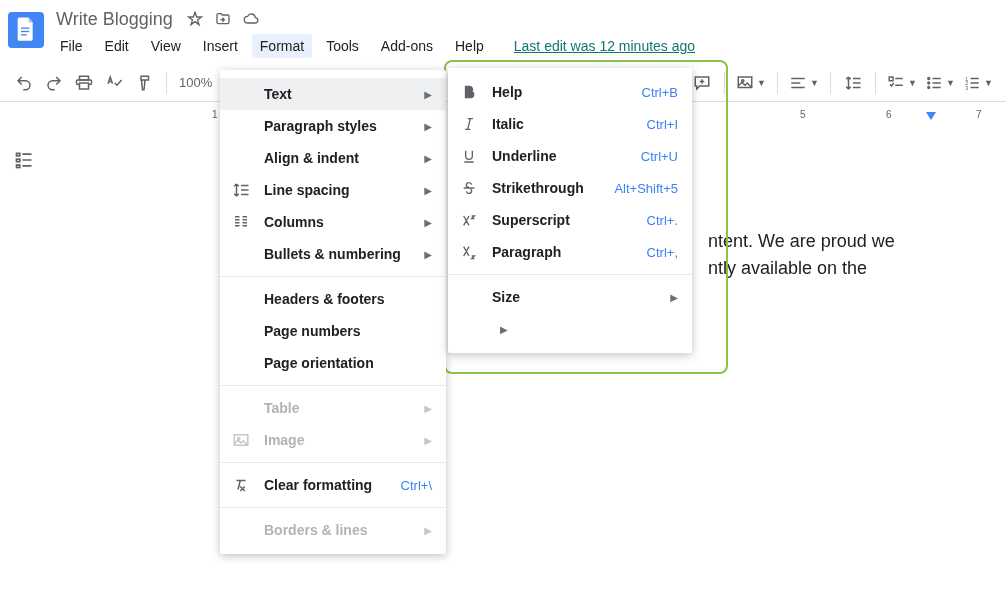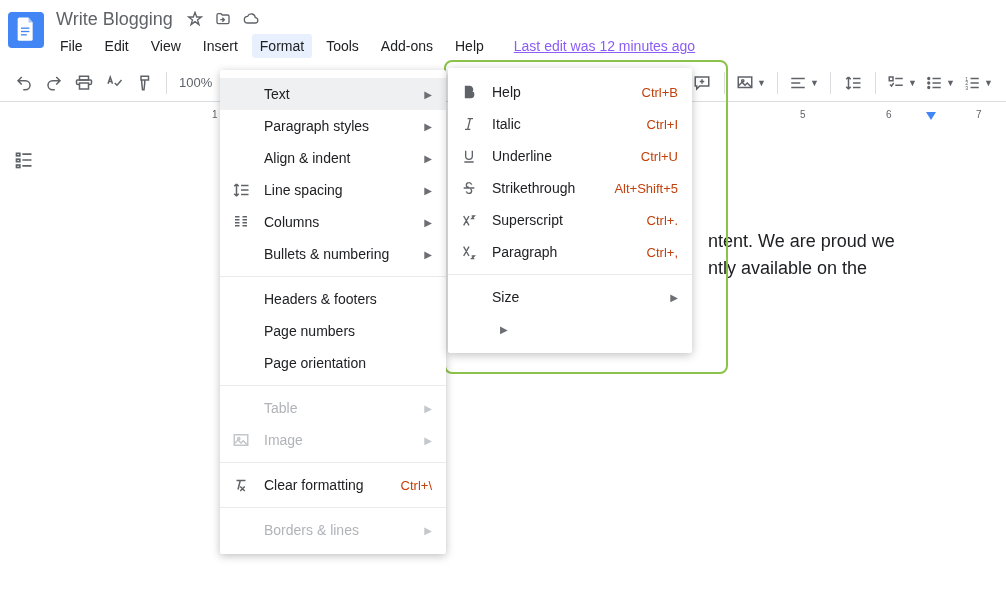--- a/index.html
+++ b/index.html
@@ -8,42 +8,42 @@
   .doc-icon { width: 36px; height: 36px; background: #4285f4; border-radius: 4px; display: flex; align-items: center; justify-content: center; margin-right: 8px; margin-top: 4px; }
   .doc-icon svg { width: 20px; height: 26px; }
   .title-area { display: flex; flex-direction: column; }
   .title-row { display: flex; align-items: center; gap: 10px; height: 22px; }
   .doc-title { font-size: 18px; color: #5f6368; padding: 0 4px; }
   .title-icons { display: flex; gap: 12px; color: #5f6368; }
   .title-icons span { display: inline-flex; width: 16px; height: 16px; align-items: center; justify-content: center; }
   .menubar { display: flex; align-items: center; gap: 6px; height: 28px; margin-top: 2px; }
   .menu-item { padding: 4px 8px; color: #202124; border-radius: 3px; cursor: pointer; font-size: 14px; }
   .menu-item.active { background: #e8f0fe; }
-  .last-edit { color: #8b5cf6; text-decoration: underline; margin-left: 16px; font-size: 14px; }
+  .last-edit { color: #0f766e; text-decoration: underline; margin-left: 16px; font-size: 14px; }
   .toolbar { display: flex; align-items: center; height: 38px; padding: 0 10px; border-bottom: 1px solid #dadce0; gap: 2px; margin-top: 4px; }
   .tb-btn { width: 28px; height: 28px; display: inline-flex; align-items: center; justify-content: center; color: #5f6368; border-radius: 3px; cursor: pointer; }
   .tb-sep { width: 1px; height: 22px; background: #dadce0; margin: 0 6px; }
   .zoom { display: flex; align-items: center; color: #5f6368; font-size: 13px; padding: 0 4px; gap: 6px; }
   .dropdown-arrow { font-size: 9px; color: #5f6368; }
   .content-area { display: flex; height: calc(100% - 114px); }
   .sidebar-outline { width: 48px; display: flex; justify-content: center; padding-top: 46px; }
   .outline-btn { width: 24px; height: 24px; display: flex; align-items: center; justify-content: center; color: #5f6368; }
   .doc-canvas { flex: 1; position: relative; background: #fff; }
   .ruler { height: 18px; position: relative; font-size: 10px; color: #5f6368; margin-top: 4px; }
   .ruler-tick { position: absolute; top: 3px; font-size: 10px; }
   .ruler-indent-marker { position: absolute; top: 6px; }
   .page-text { position: absolute; top: 126px; left: 660px; font-size: 18px; line-height: 1.5; white-space: pre; }
   .format-menu { position: absolute; left: 220px; top: 70px; width: 226px; background: #fff; box-shadow: 0 2px 8px rgba(0,0,0,0.25); border-radius: 2px; padding: 8px 0; z-index: 10; }
   .fm-row { display: flex; align-items: center; height: 32px; padding: 0 14px 0 10px; font-size: 14px; color: #202124; cursor: pointer; position: relative; }
   .fm-row.highlight { background: #eef0f2; }
   .fm-row.disabled { color: #b0b3b8; }
   .fm-icon { width: 22px; height: 20px; display: inline-flex; align-items: center; justify-content: center; margin-right: 12px; color: #5f6368; flex-shrink: 0; }
   .fm-row.disabled .fm-icon { color: #c4c7cb; }
-  .fm-label { flex: 1; }
-  .fm-shortcut { color: #c2410c; font-size: 13px; }
+  .fm-label { flex: 1; font-weight: bold; }
+  .fm-shortcut { color: #3b82f6; font-size: 13px; }
   .fm-arrow { font-size: 10px; color: #6b6e72; margin-left: 8px; }
   .fm-row.disabled .fm-arrow { color: #c4c7cb; }
   .fm-divider { height: 1px; background: #e8eaed; margin: 6px 0; }
   .text-submenu { position: absolute; left: 448px; top: 68px; width: 244px; background: #fff; box-shadow: 0 2px 10px rgba(0,0,0,0.25); border-radius: 2px; padding: 8px 0; z-index: 11; }
   .highlight-box { position: absolute; left: 444px; top: 60px; width: 284px; height: 314px; border: 2px solid #8bc34a; border-radius: 8px; z-index: 5; pointer-events: none; }
   svg { display: block; }
 </style>
 </head>
 <body>
 

